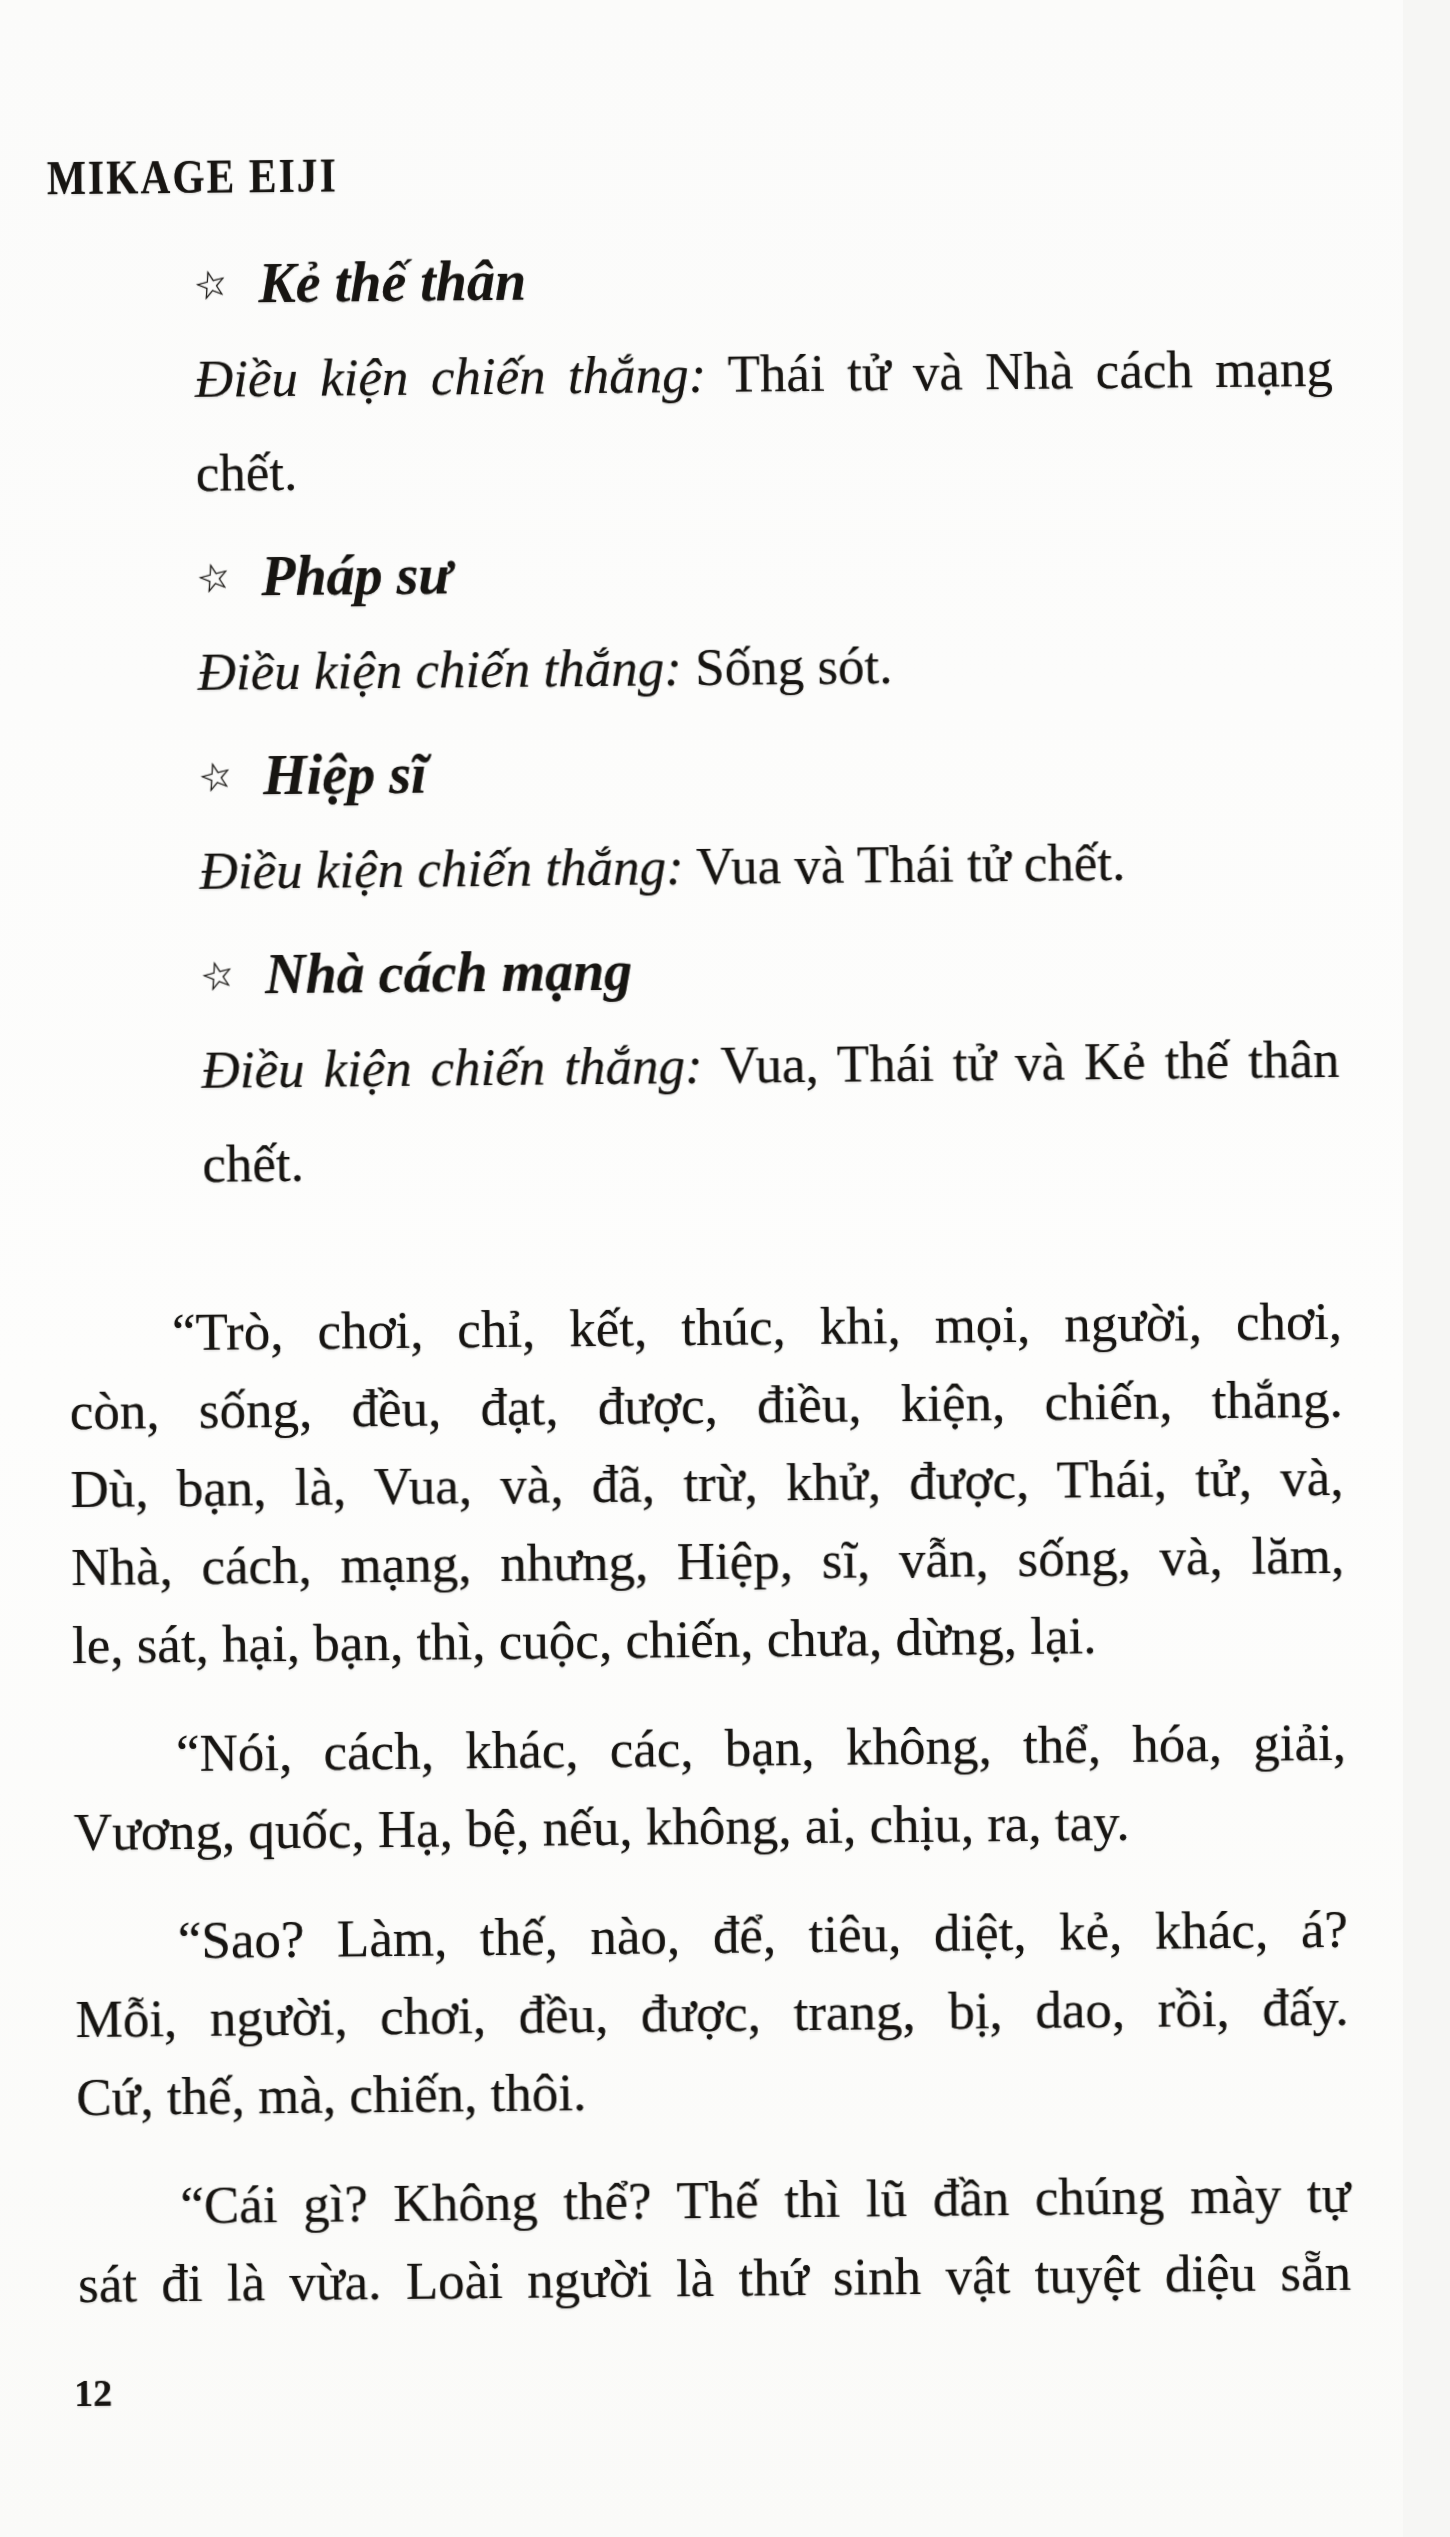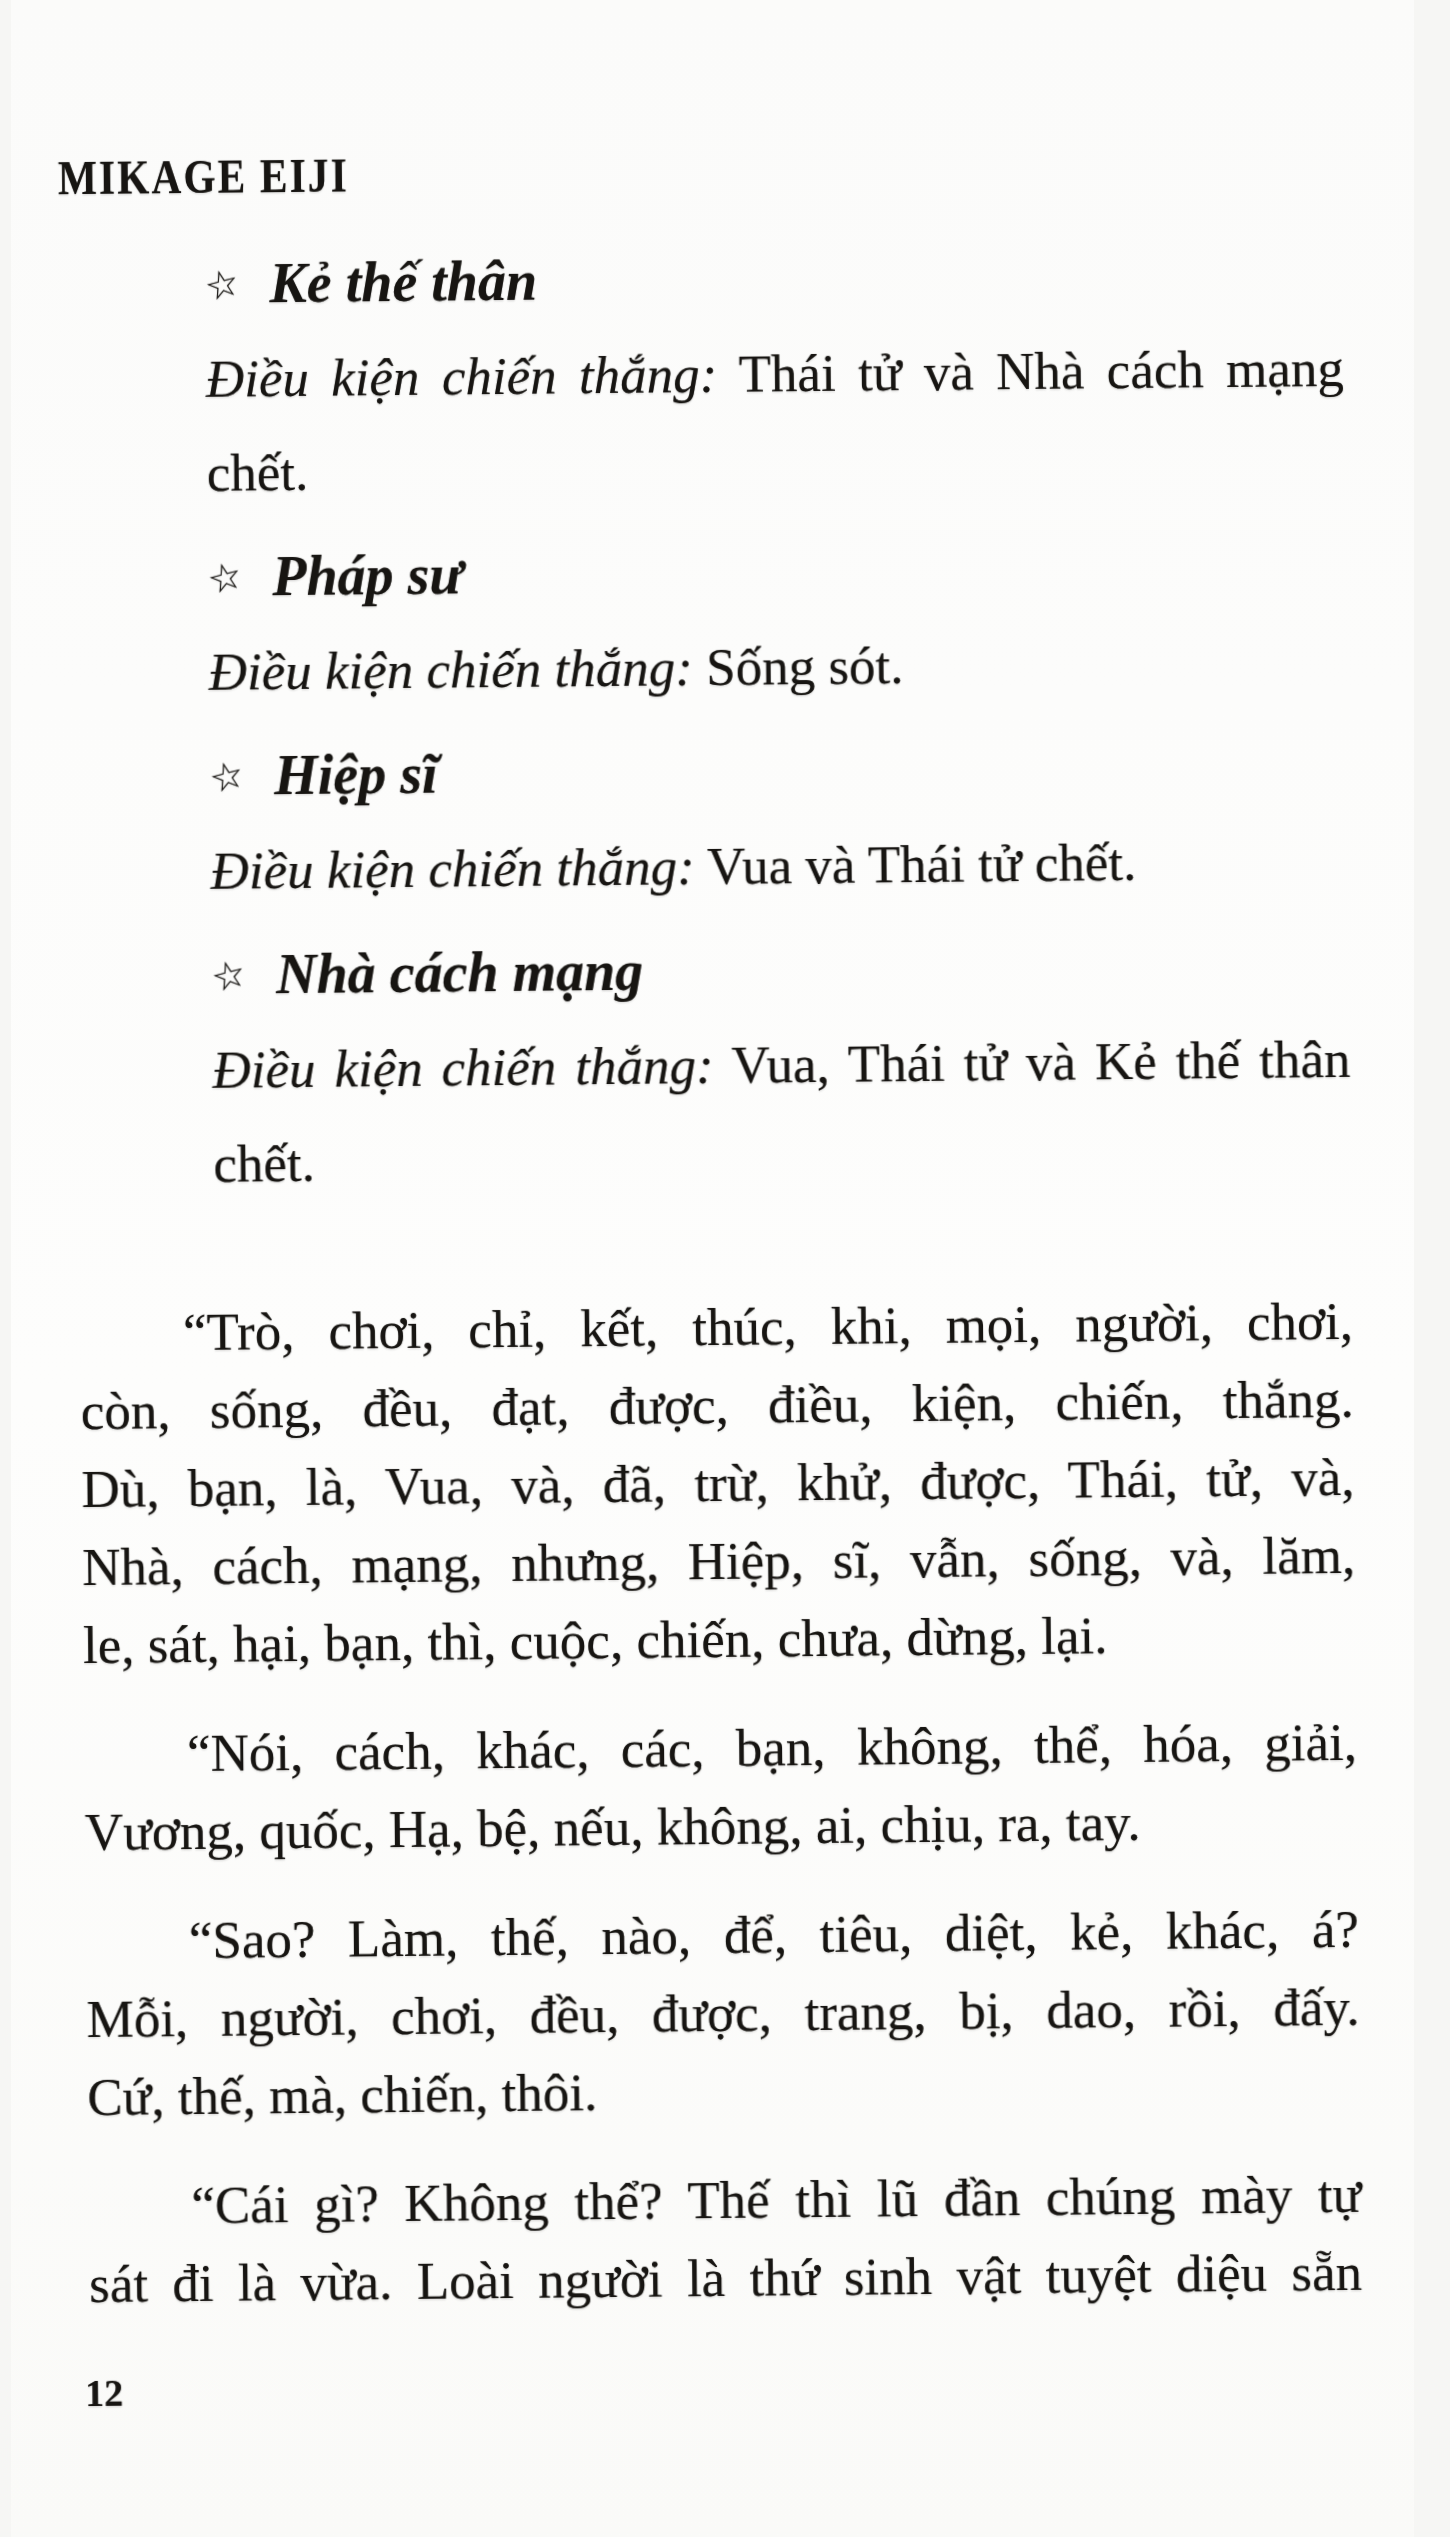--- a/index.html
+++ b/index.html
@@ -7,21 +7,20 @@
     width: 1451px; height: 2538px;
     background: #f6f6f4;
     font-family: "Liberation Serif", "DejaVu Serif", serif;
   }
   .page {
     position: relative;
     width: 1403px; height: 2538px;
     background: linear-gradient(180deg, #fbfbfa 0%, #fdfdfc 55%, #fafaf8 100%);
     overflow: hidden;
     color: #171512;
-    margin-left: 11px;
   }
   .content {
     position: absolute;
     top: 0; left: 0; right: 0; bottom: 0;
     padding: 0 64px 0 66px;
     box-sizing: border-box;
     transform: rotate(-0.55deg);
     transform-origin: 50% 40%;
     text-shadow: 0 0 1px rgba(20,18,14,0.5), 0 1.6px 1.6px rgba(20,18,14,0.07);
     filter: blur(0.2px);

